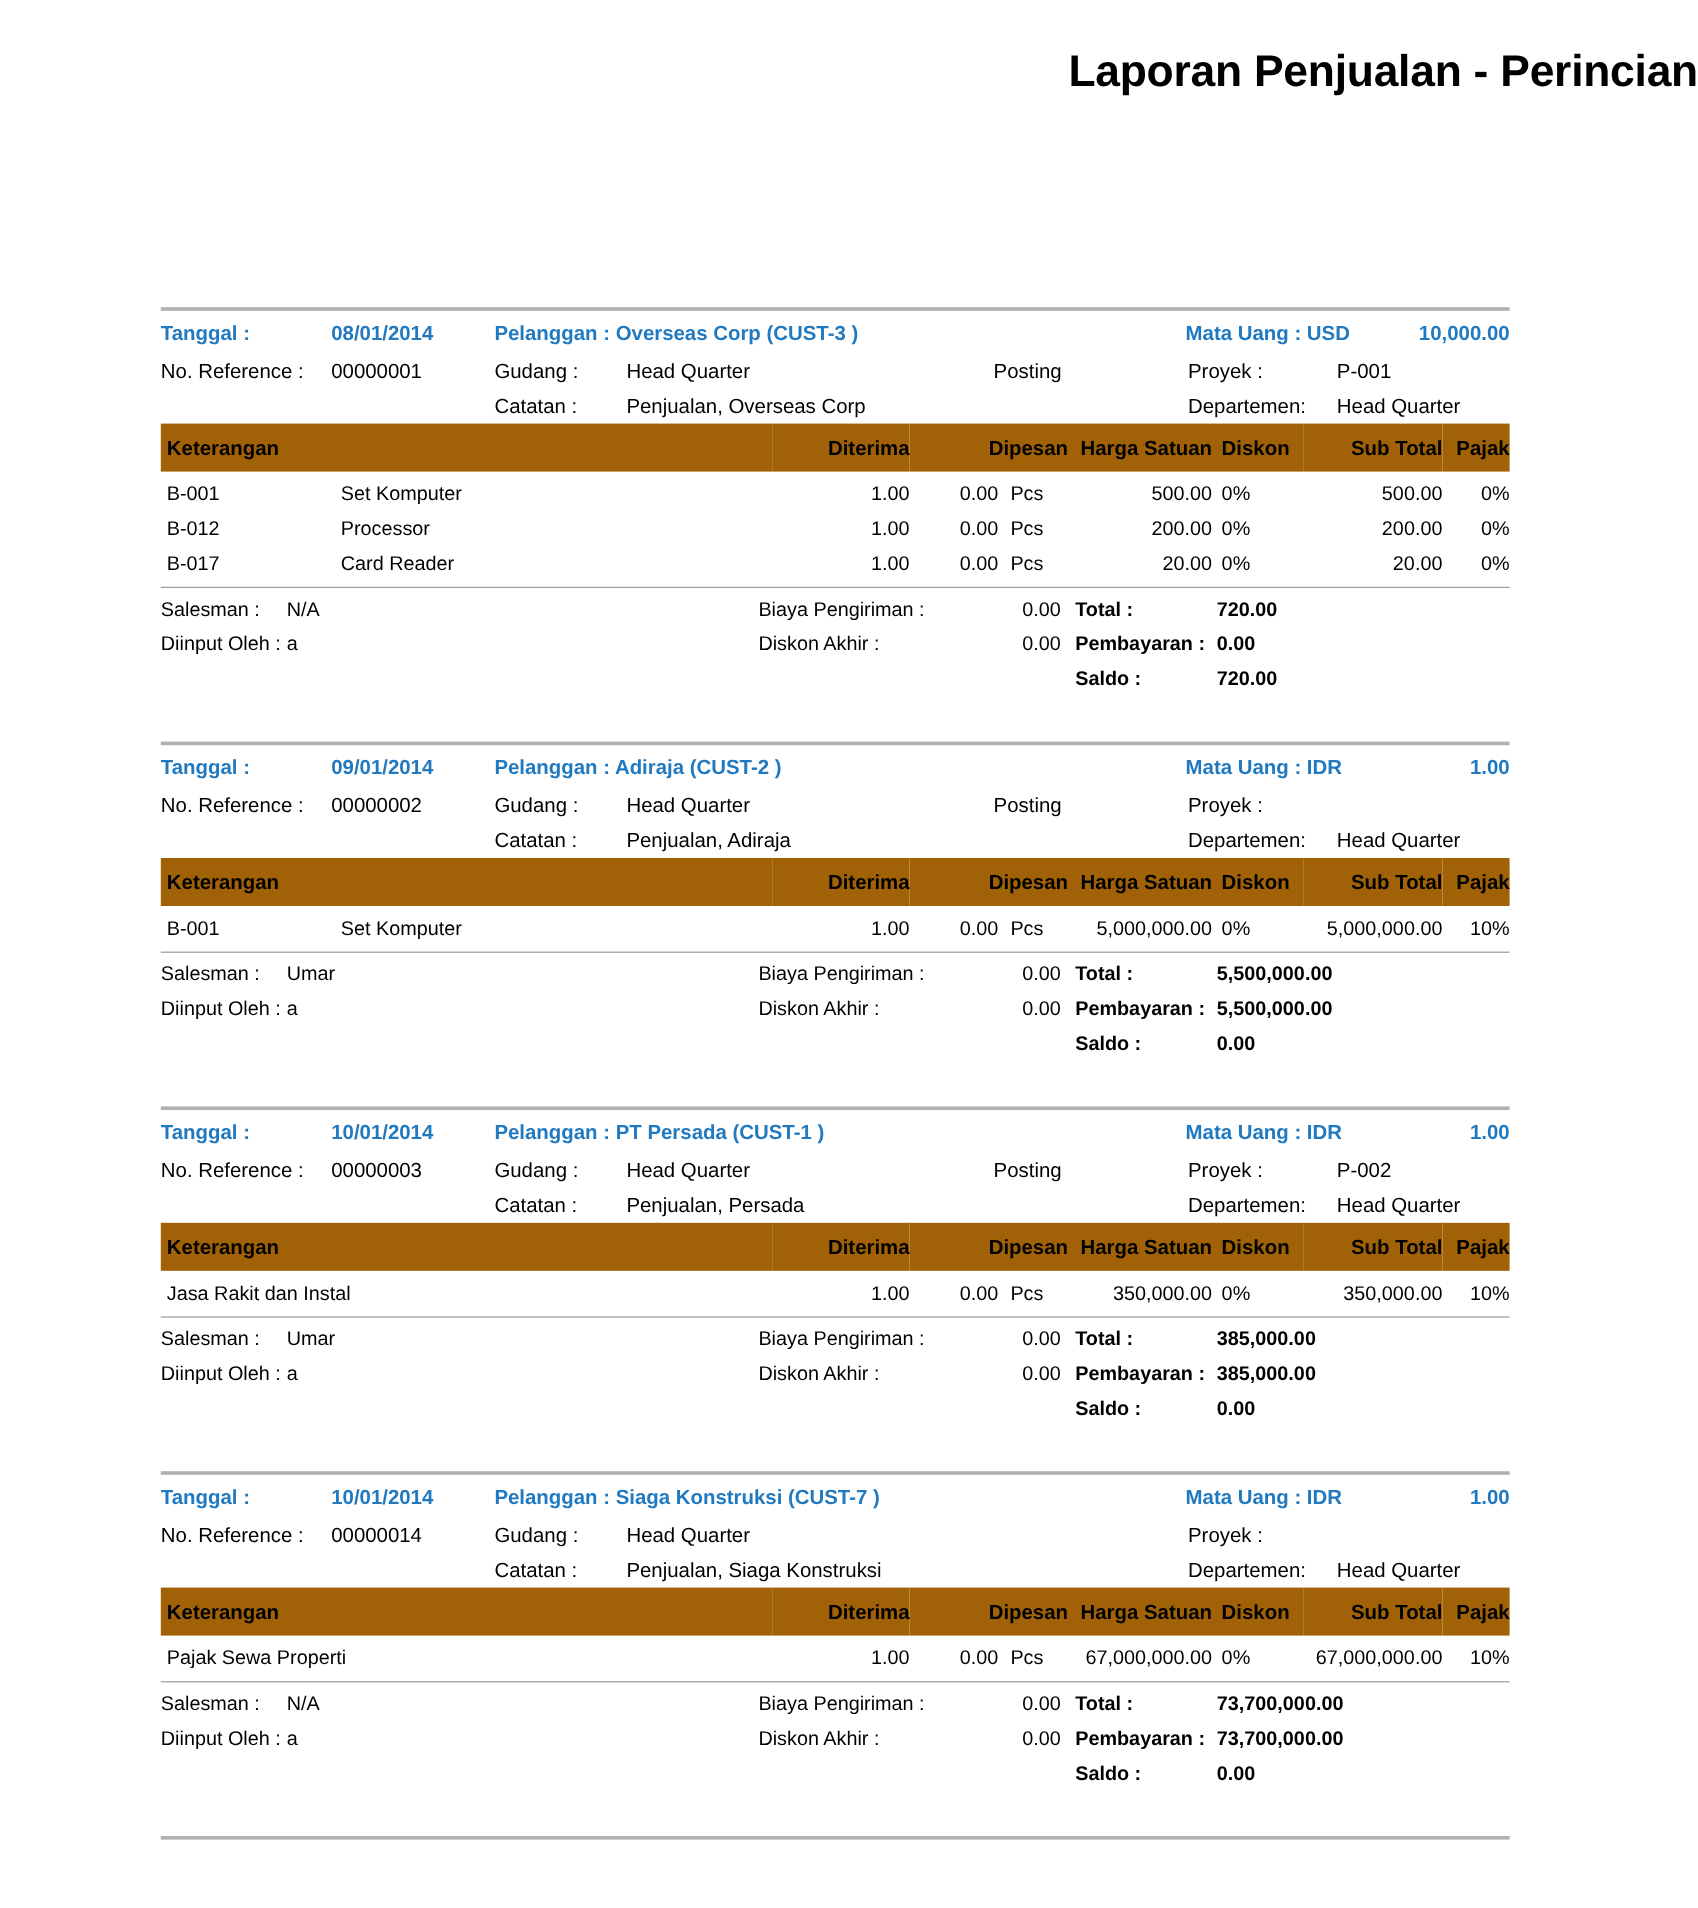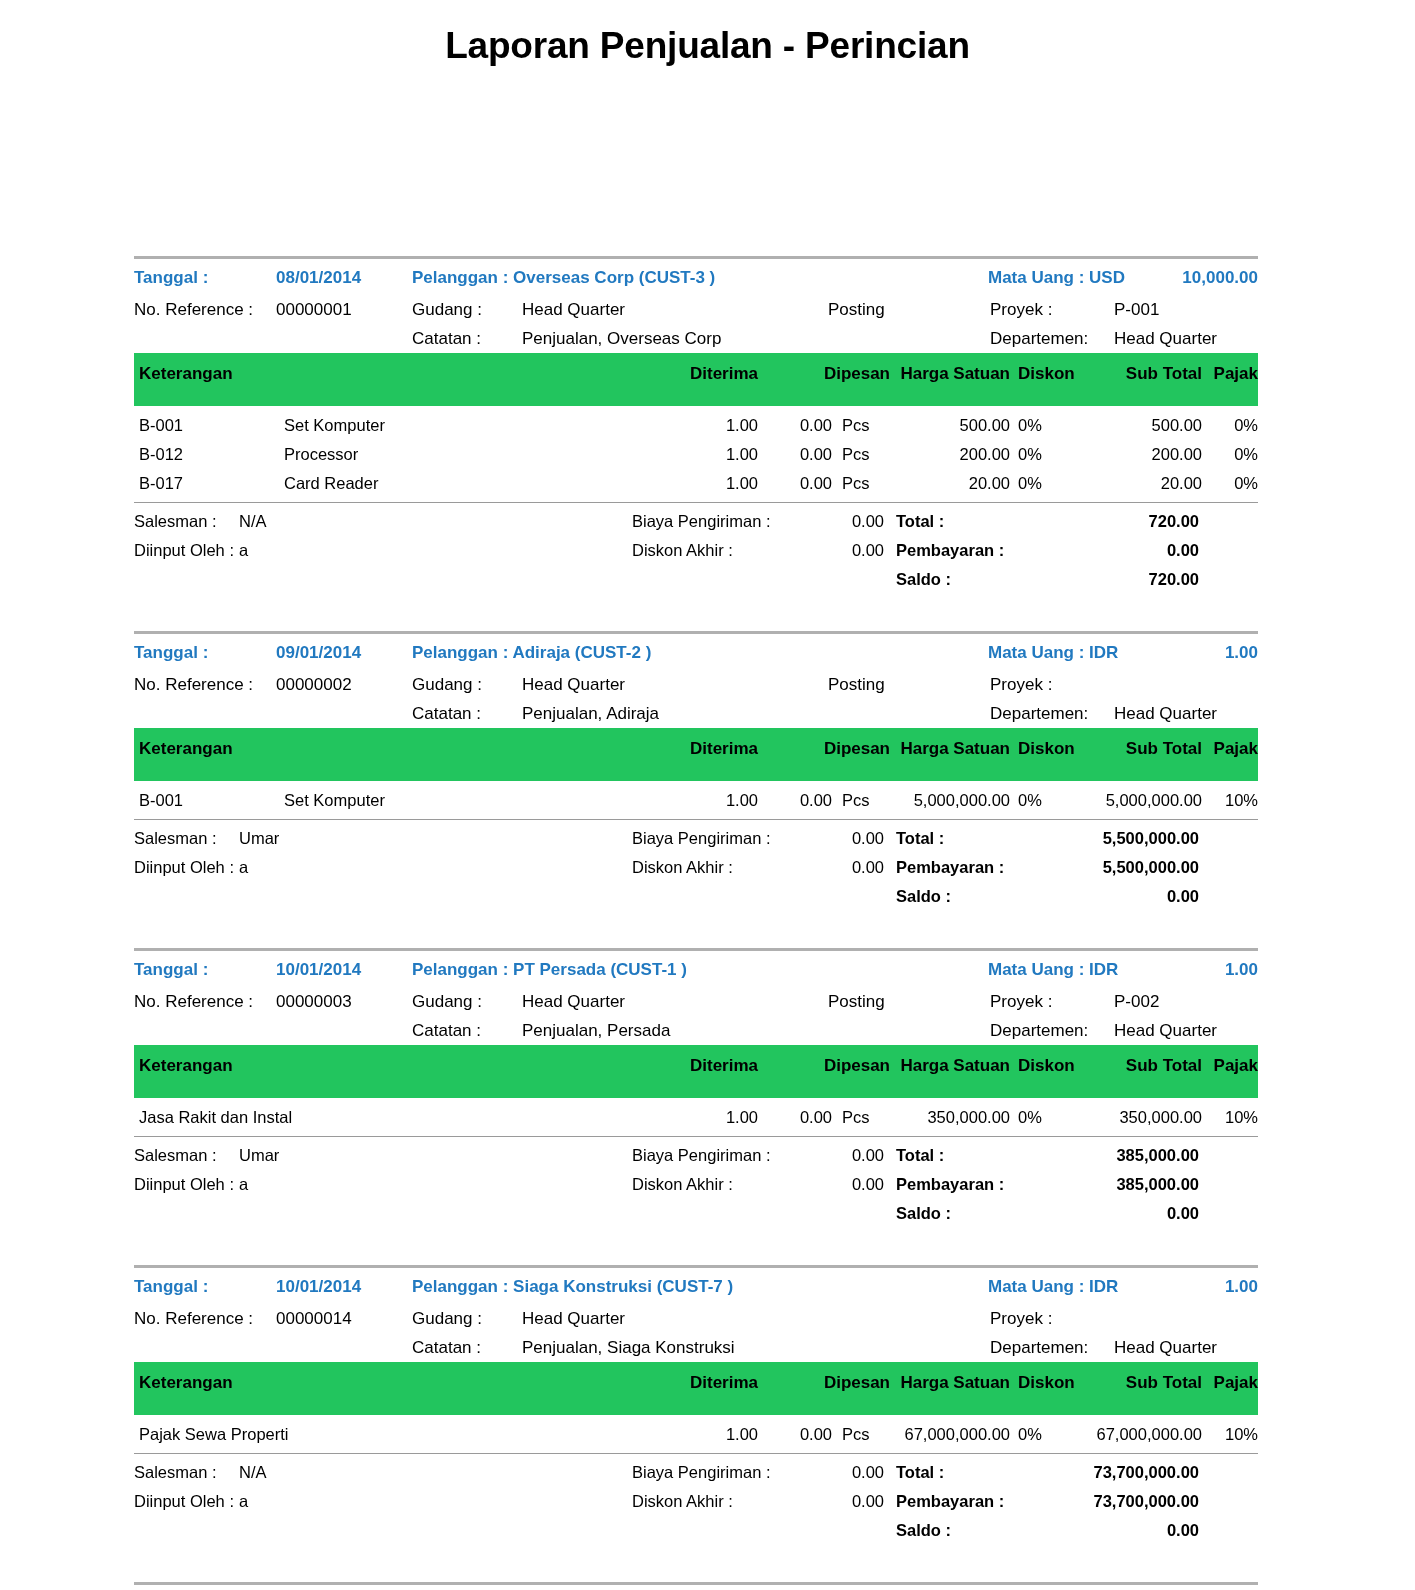--- a/index.html
+++ b/index.html
@@ -11,22 +11,22 @@
     width: 1415px;
     height: 1590px;
     font-family: "Liberation Sans", sans-serif;
     color: #000000;
     position: relative;
     overflow: hidden;
   }
 
   
   .title-block {
-    text-align: center;
-    padding-top: 24px;
+    text-align: right;
+    padding-top: 38px;
   }
   .doc-title {
     font-size: 37px;
     font-weight: bold;
     letter-spacing: -0.2px;
     line-height: 1.18;
   }
   .doc-subtitle {
     font-size: 36px;
     font-weight: normal;
@@ -82,24 +82,24 @@
   .blue-mata      { left: 854px; }
 
   
   .tbl {
     width: 100%;
     border-collapse: collapse;
     font-size: 16.5px;
     table-layout: fixed;
   }
   .tbl thead th {
-    background: #22c55e;
+    background: #a16207;
     font-weight: bold;
     font-size: 17px;
-    padding: 11px 0 22px 0;
+    padding: 11px 0 9px 0;
     text-align: right;
     white-space: nowrap;
   }
   .tbl thead th.th-ket { text-align: left; padding-left: 5px; }
 
   .tbl tbody td {
     padding: 5px 0 5px 0;
     text-align: right;
     white-space: nowrap;
     font-size: 16.5px;
@@ -132,21 +132,21 @@
   .f-row { position: absolute; left: 0; right: 0; height: 22px; }
   .f1 { top: 9px; }
   .f2 { top: 38px; }
   .f3 { top: 67px; }
 
   .f-sales-lbl { left: 0px; }
   .f-sales-val { left: 105px; }
   .f-mid-lbl   { left: 498px; }
   .f-mid-val   { left: 690px; width: 60px; text-align: right; }
   .f-tot-lbl   { left: 762px; font-weight: bold; }
-  .f-tot-val   { left: 880px; width: 185px; text-align: right; font-weight: bold; }
+  .f-tot-val   { left: 880px; width: 185px; font-weight: bold; }
 </style>
 </head>
 <body>
 
 <div class="title-block">
   <div class="doc-title">Laporan Penjualan - Perincian</div>
 </div>
 
 <div class="report" id="report-root">
     <div class="rule-top"></div>

